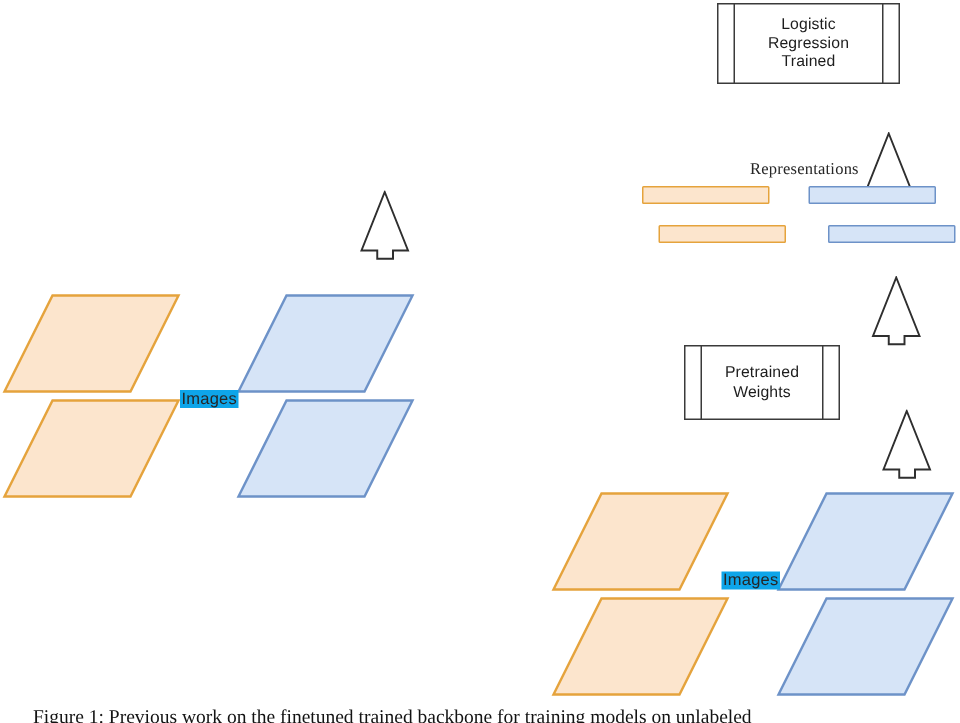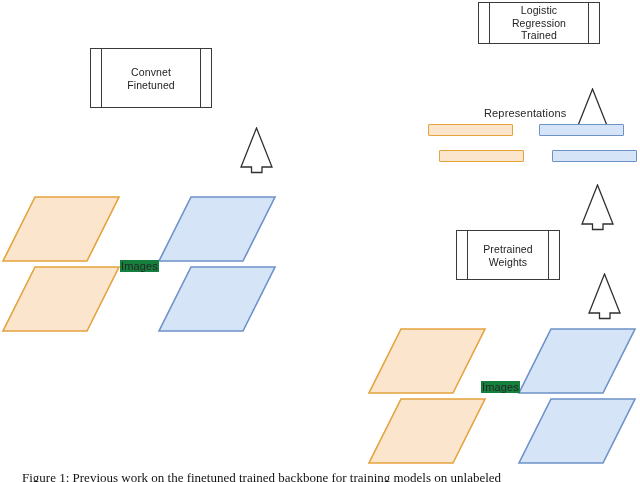--- a/index.html
+++ b/index.html
@@ -55,21 +55,21 @@
 
   
   .flabel{
     position:absolute;
     font-size:11px;
     color:#262626;
     white-space:nowrap;
     letter-spacing:.15px;
   }
   .flabel.boxed{
-    background:#15803d;
+    background:#0ea5e9;
     padding:0 1px;
   }
 
   
   #caption{
     position:absolute;
     left:22px;
     top:470px;
     width:600px;
     font-family:"Liberation Serif",serif;
@@ -78,25 +78,20 @@
     color:#131313;
     white-space:nowrap;
     overflow:hidden;
   }
 </style>
 </head>
 <body>
 
 <div id="stage">
 
-  <div class="modbox" style="left:90px;top:48px;width:122px;height:60px;">
-    <div class="inner"></div>
-    <div class="lbl">Convnet
-Finetuned</div>
-  </div>
 
   <div class="arrow" style="left:239px;top:127px;width:36px;height:47px;">
     <svg width="36" height="47" viewBox="0 0 36 47">
       <path d="M17.5 1 L33 40 L23 40 L23 45.5 L12.5 45.5 L12.5 40 L2 40 Z" fill="#ffffff" stroke="#2f2f2f" stroke-width="1.3" stroke-linejoin="miter"></path>
     </svg>
   </div>
 
   <div class="para" style="left:2px;top:196px;width:118px;height:66px;">
     <svg width="118" height="66" viewBox="0 0 118 66" preserveAspectRatio="none">
       <polygon points="33,1 117,1 85,65 1,65" fill="#fce5cd" stroke="#e5a33c" stroke-width="1.6"></polygon>
@@ -116,34 +111,34 @@
   </div>
 
   <div class="para" style="left:158px;top:266px;width:118px;height:66px;">
     <svg width="118" height="66" viewBox="0 0 118 66" preserveAspectRatio="none">
       <polygon points="33,1 117,1 85,65 1,65" fill="#d6e4f7" stroke="#6d92c8" stroke-width="1.6"></polygon>
     </svg>
   </div>
 
   <span class="flabel boxed" style="left:120px;top:260px;">Images</span>
 
-  <div class="modbox" style="left:478px;top:2px;width:122px;height:42px;">
+  <div class="modbox" style="left:478px;top:2px;width:122px;height:54px;">
     <div class="inner"></div>
     <div class="lbl">Logistic
 Regression
 Trained</div>
   </div>
 
   <div class="arrow" style="left:575px;top:88px;width:36px;height:47px;">
     <svg width="36" height="47" viewBox="0 0 36 47">
       <path d="M17.5 1 L33 40 L23 40 L23 45.5 L12.5 45.5 L12.5 40 L2 40 Z" fill="#ffffff" stroke="#2f2f2f" stroke-width="1.3" stroke-linejoin="miter"></path>
     </svg>
   </div>
 
-  <span class="flabel" style="left:484px;top:107px;">Representations</span>
+  <span class="flabel" style="left:500px;top:107px;font-family:Liberation Serif, serif;">Representations</span>
 
   <div class="bar" style="left:428px;top:124px;width:85px;height:12px;background:#fce5cd;border-color:#e5a33c;"></div>
 
   <div class="bar" style="left:539px;top:124px;width:85px;height:12px;background:#d6e4f7;border-color:#6d92c8;"></div>
 
   <div class="bar" style="left:439px;top:150px;width:85px;height:12px;background:#fce5cd;border-color:#e5a33c;"></div>
 
   <div class="bar" style="left:552px;top:150px;width:85px;height:12px;background:#d6e4f7;border-color:#6d92c8;"></div>
 
   <div class="arrow" style="left:580px;top:184px;width:36px;height:47px;">

